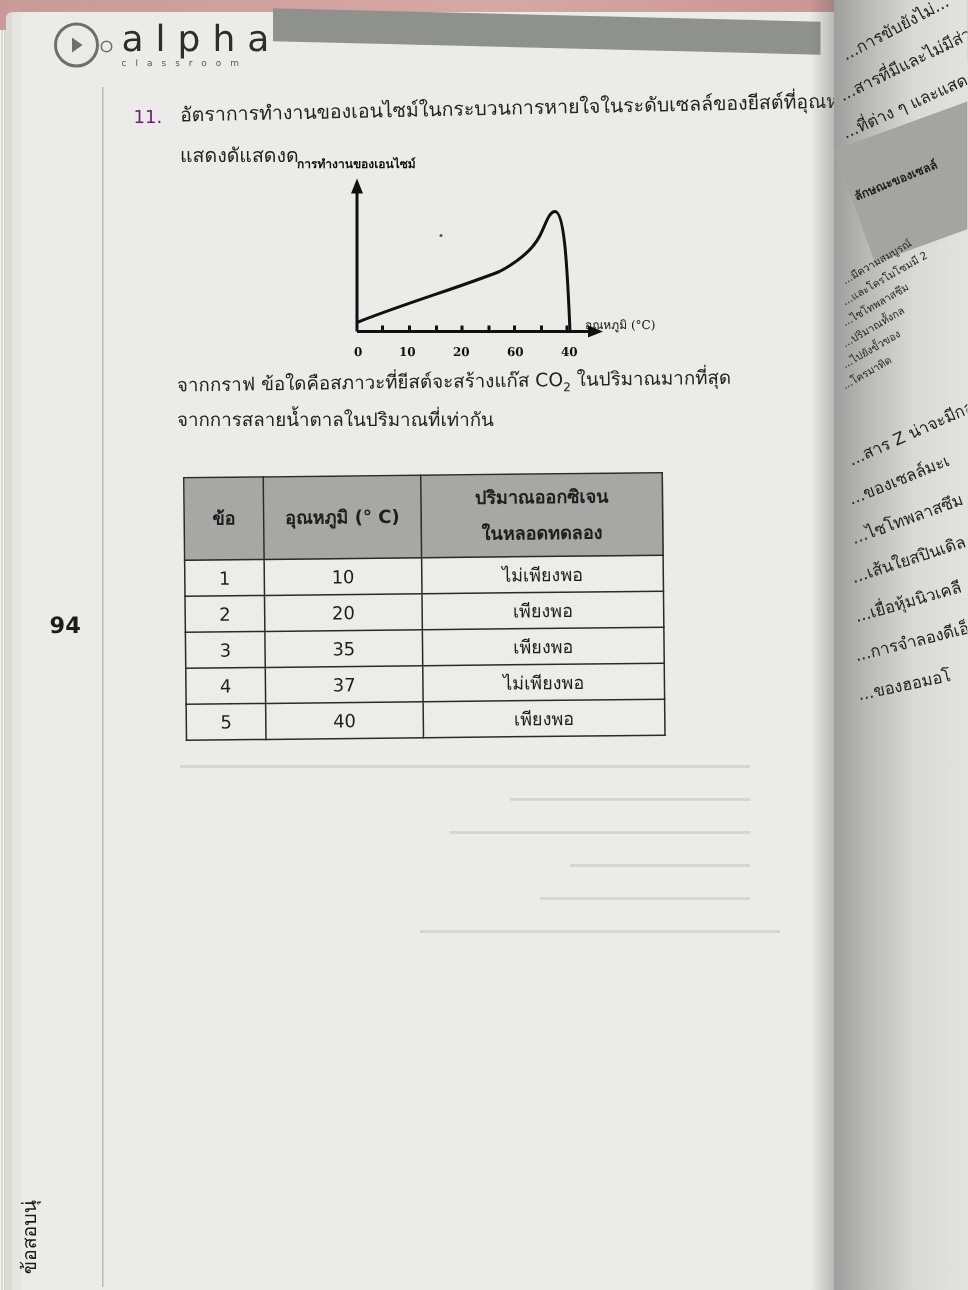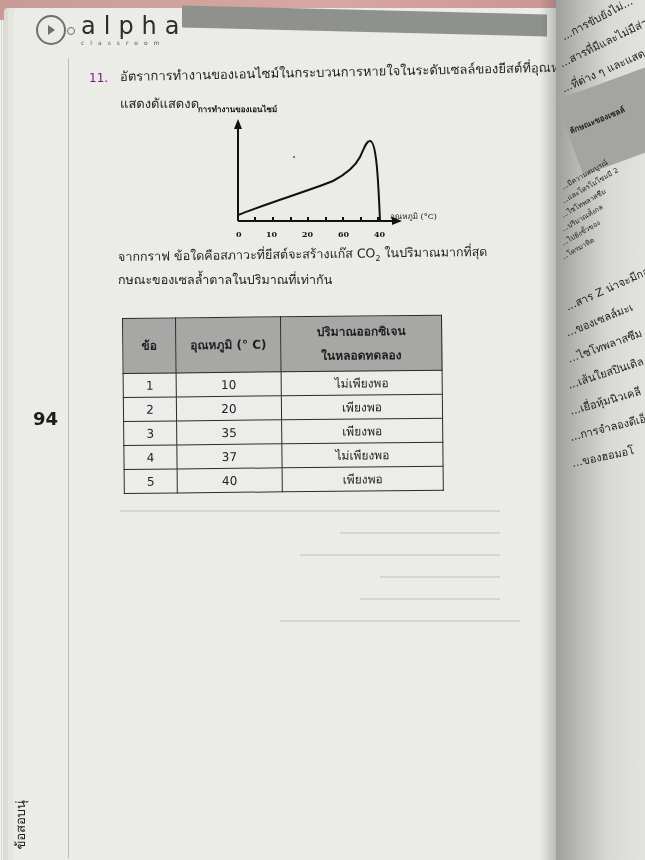--- a/index.html
+++ b/index.html
@@ -44,21 +44,21 @@
   .logo-text { margin-left: 6px; }
   .logo-word { font-size: 24px; letter-spacing: 8px; color: #2d2d2d; line-height: 24px; font-family: "DejaVu Sans", sans-serif; }
   .logo-sub { font-size: 6px; letter-spacing: 6px; color: #555; margin-top: 1px; }
   .header-bar {
     position: absolute; left: 182px; top: 10px; width: 365px; height: 22px;
     background: #8f918d;
     border-radius: 0 0 0 0;
     transform: skewY(1.4deg);
   }
   .margin-rule { position: absolute; left: 68px; top: 58px; width: 1px; height: 800px; background: #b9b9b5; }
-  .page-number { position: absolute; left: 33px; top: 408px; font-size: 18px; color: #1c1c1c; font-weight: bold; }
+  .page-number { position: absolute; left: 33px; top: 408px; font-size: 15px; color: #1c1c1c; font-weight: bold; }
   .side-tab-text {
     position: absolute; left: 10px; top: 800px; font-size: 13px; color: #1a1a1a;
     writing-mode: vertical-rl; transform: rotate(180deg);
   }
   .q-num { position: absolute; left: 89px; top: 71px; font-size: 12px; color: #701a75; }
   .q-text1 { position: absolute; left: 120px; top: 66px; font-size: 13px; color: #222; transform: rotate(-1.2deg); transform-origin: left; white-space: nowrap; }
   .q-text2 { position: absolute; left: 120px; top: 93px; font-size: 13px; color: #222; white-space: nowrap; }
   .chart { position: absolute; left: 198px; top: 103px; width: 270px; height: 140px; }
   .chart svg { position: absolute; left: 0; top: 0; }
   .chart-ylabel { position: absolute; left: 0; top: 0; font-size: 8px; font-weight: bold; color: #111; white-space: nowrap; font-family: "DejaVu Serif", serif; }
@@ -135,21 +135,21 @@
   <div class="chart-ylabel">การทำงานของเอนไซม์</div>
   <div class="chart-xlabel">อุณหภูมิ (°C)</div>
   <div class="tick-label" style="left:38px">0</div>
   <div class="tick-label" style="left:68px">10</div>
   <div class="tick-label" style="left:104px">20</div>
   <div class="tick-label" style="left:140px">60</div>
   <div class="tick-label" style="left:176px">40</div>
 </div>
 
 <div class="stem1"><span>จากกราฟ ข้อใดคือสภาวะที่ยีสต์จะสร้างแก๊ส CO</span><sub>2</sub><span> ในปริมาณมากที่สุด</span></div>
-<div class="stem2">กษณะของเซลล้ำตาลในปริมาณที่เท่ากัน</div>
+<div class="stem2">จากการสลายน้ำตาลในปริมาณที่เท่ากัน</div>
 
 <table class="opts">
   <thead>
     <tr>
       <th class="c1">ข้อ</th>
       <th class="c2">อุณหภูมิ (° C)</th>
       <th class="c3">
           <div>ปริมาณออกซิเจน</div>
           <div>ในหลอดทดลอง</div>
         </th>

